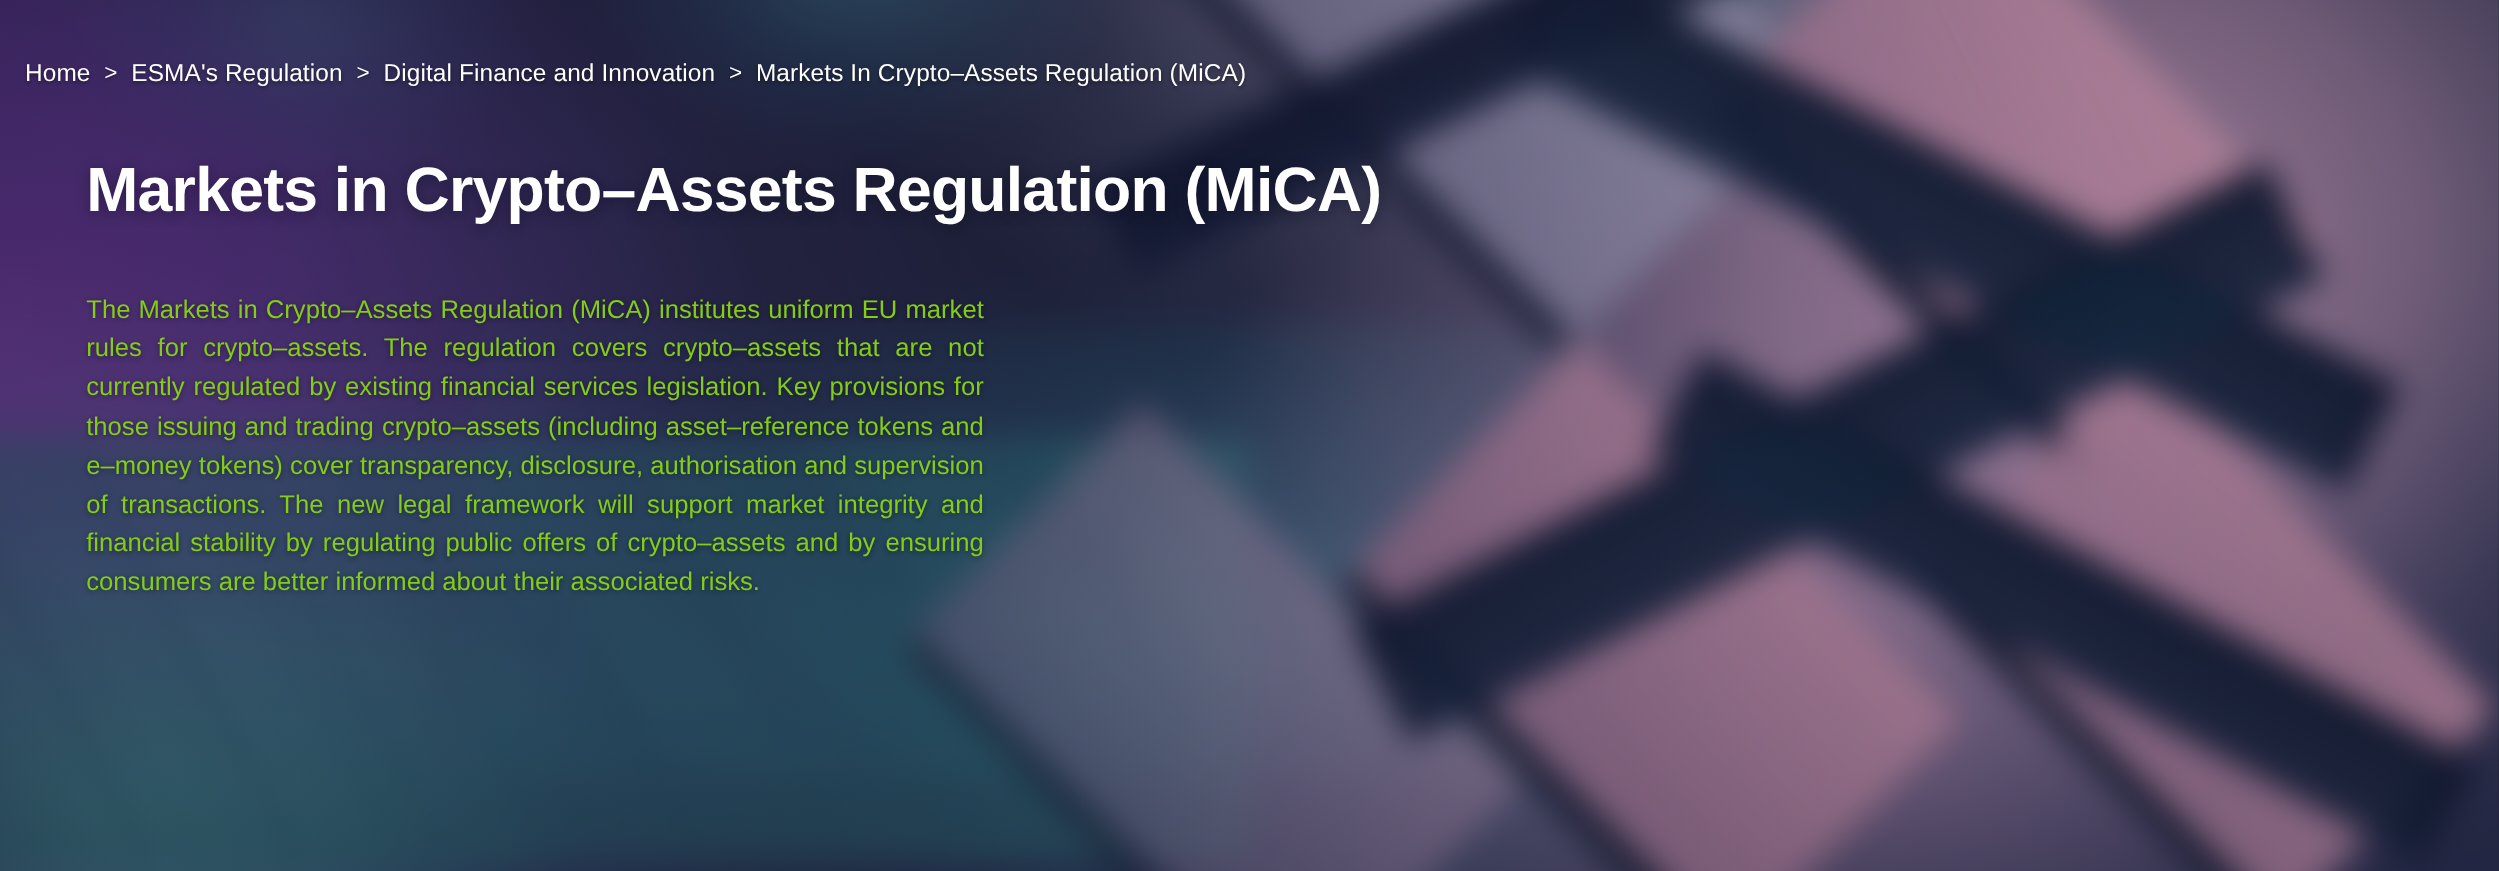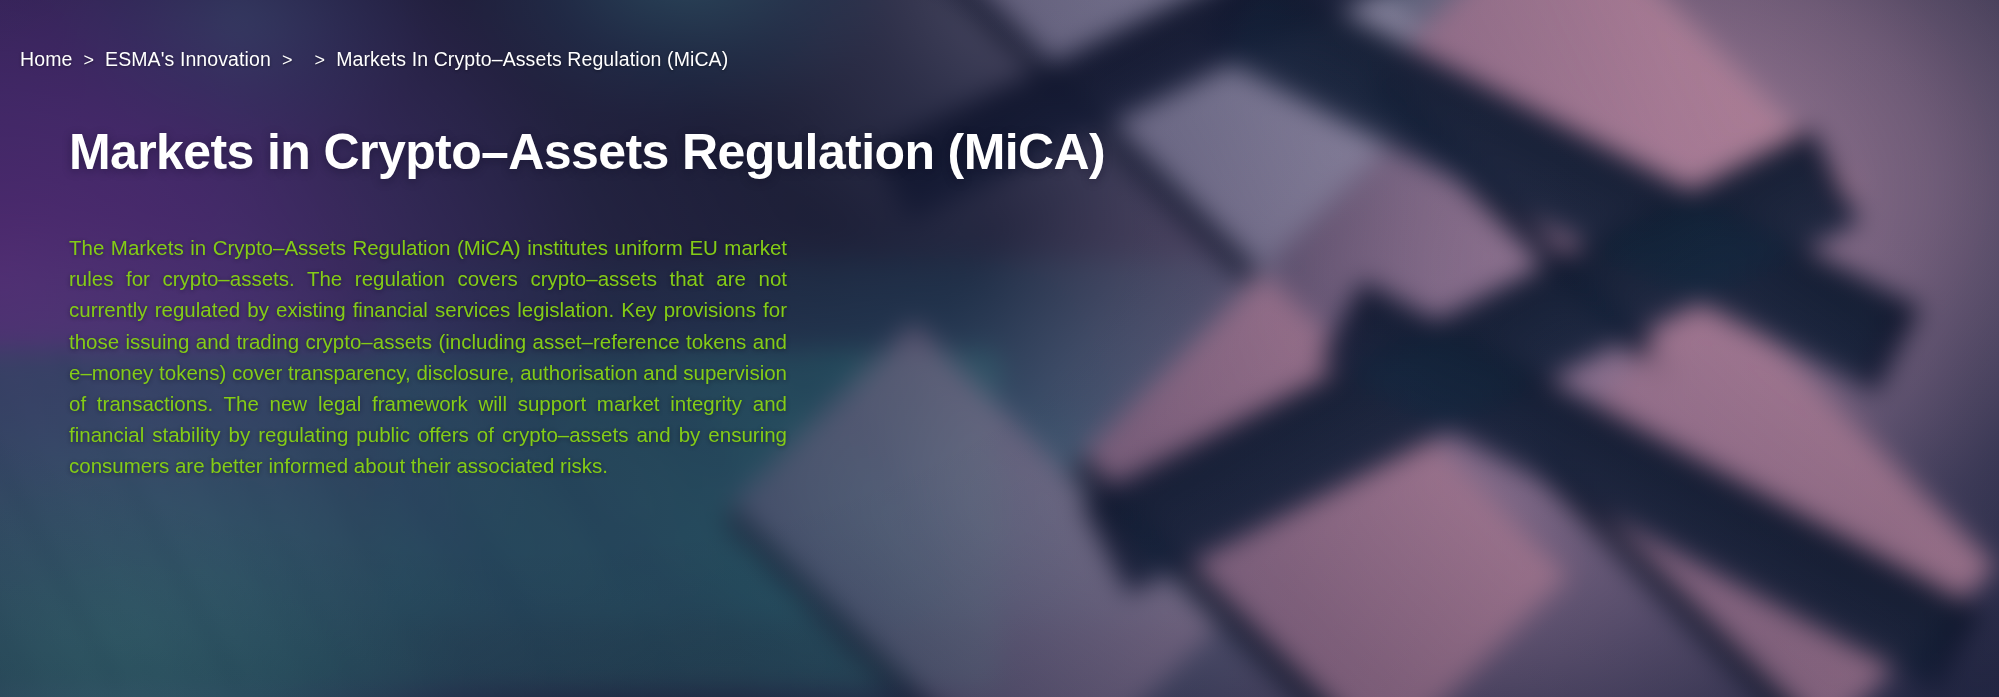--- a/index.html
+++ b/index.html
@@ -241,21 +241,21 @@
     position: relative;
     z-index: 3;
     height: 100%;
   }
 
   .breadcrumb {
     position: absolute;
     left: 20px;
     top: 48px;
     display: flex;
-    align-items: flex-end;
+    align-items: flex-start;
     flex-wrap: nowrap;
     white-space: nowrap;
     font-size: 19.5px;
     line-height: 1.2;
     color: #ffffff;
     letter-spacing: 0.1px;
     text-shadow: 0 1px 3px rgba(0,0,0,0.42);
   }
   .crumb {
     color: #ffffff;
@@ -338,22 +338,23 @@
     </div>
     <div class="bg-layer bg-scrim"></div>
     <div class="bg-layer bg-vignette"></div>
   </div>
 
   <div class="content">
 
     <nav class="breadcrumb">
       <a class="crumb" href="#">Home</a>
       <span class="crumb-sep">&gt;</span>
-      <a class="crumb" href="#">ESMA's Innovation</a>
+      <a class="crumb" href="#">ESMA's Regulation</a>
       <span class="crumb-sep">&gt;</span>
+      <a class="crumb" href="#">Digital Finance and Innovation</a>
       <span class="crumb-sep">&gt;</span>
       <span class="crumb crumb-current">Markets In Crypto–Assets Regulation (MiCA)</span>
     </nav>
 
     <h1 class="page-title">Markets in Crypto–Assets Regulation (MiCA)</h1>
 
     <p class="intro">The Markets in Crypto–Assets Regulation (MiCA) institutes uniform EU market rules for crypto–assets. The regulation covers crypto–assets that are not currently regulated by existing financial services legislation. Key provisions for those issuing and trading crypto–assets (including asset–reference tokens and e–money tokens) cover transparency, disclosure, authorisation and supervision of transactions. The new legal framework will support market integrity and financial stability by regulating public offers of crypto–assets and by ensuring consumers are better informed about their associated risks.</p>
 
   </div>
 </div>

